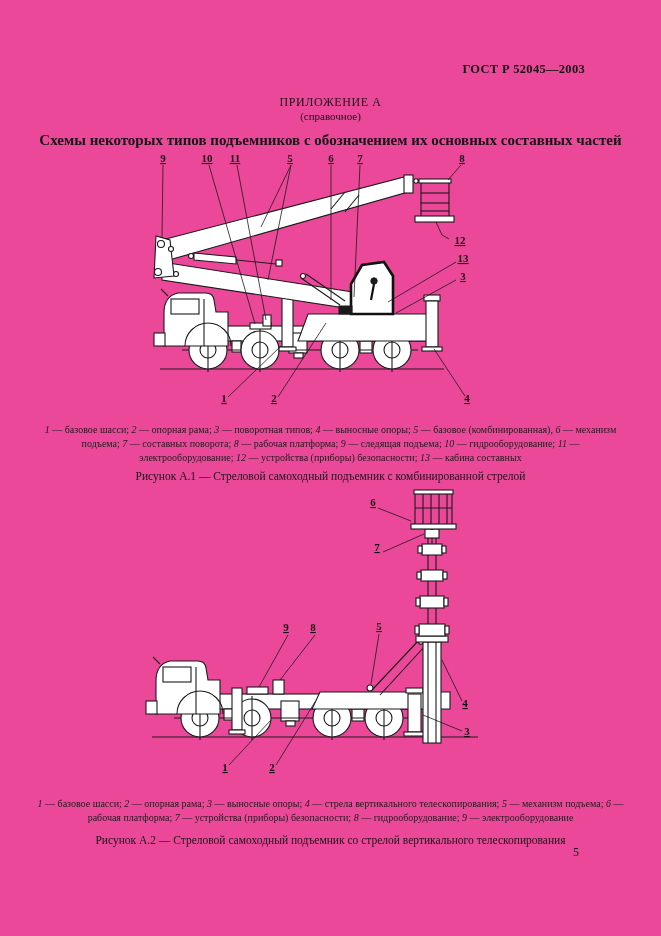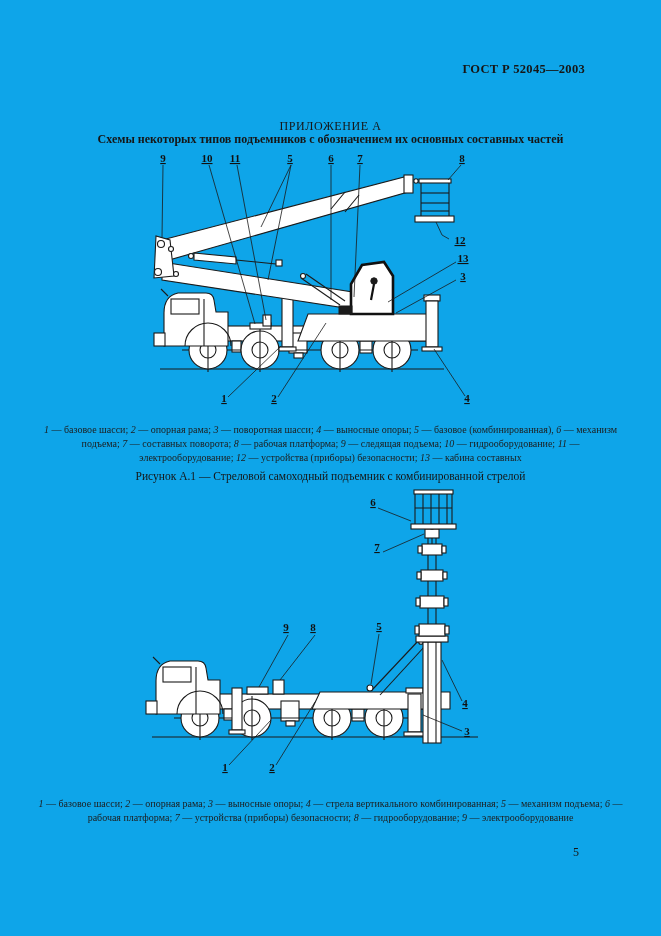--- a/index.html
+++ b/index.html
@@ -1,21 +1,21 @@
 <!DOCTYPE html>
 <html><head>
 <meta charset="utf-8">
 <style>
   html,body{margin:0;padding:0;background:#e8e8e8;}
-  .page{position:relative;width:661px;height:936px;background:#0ea5e9;overflow:hidden;
+  .page{position:relative;width:661px;height:936px;background:#ec4899;overflow:hidden;
         font-family:"Liberation Serif",serif;color:#161616;margin:0 auto;}
   .hdr{position:absolute;top:62px;right:76px;font-size:12.5px;font-weight:bold;letter-spacing:.3px;}
-  .apx{position:absolute;top:95px;left:0;width:100%;text-align:center;font-size:12px;letter-spacing:.6px;margin-top:24px;}
+  .apx{position:absolute;top:95px;left:0;width:100%;text-align:center;font-size:12px;letter-spacing:.6px;}
   .apx-sub{position:absolute;top:110px;left:0;width:100%;text-align:center;font-size:11px;}
-  .sec{position:absolute;top:132px;left:0;width:100%;text-align:center;font-size:12px;font-weight:bold;}
+  .sec{position:absolute;top:132px;left:0;width:100%;text-align:center;font-size:15px;font-weight:bold;}
   .fig{position:absolute;}
   .fig1{left:148px;top:150px;}
   .fig2{left:140px;top:488px;}
   .legend{position:absolute;text-align:center;font-size:10px;line-height:14px;color:#1d1d1d;}
   .legend1{left:40px;top:413px;width:581px;}
   .legend2{left:30px;top:787px;width:601px;}
   .legend i{font-style:italic;}
   .cap{position:absolute;left:0;width:100%;text-align:center;font-size:11.5px;}
   .cap1{top:470px;}
   .cap2{top:834px;}
@@ -29,20 +29,21 @@
   .cl{font-family:"Liberation Serif",serif;font-size:11px;font-weight:bold;fill:#111;
       text-decoration:underline;text-anchor:middle;}
 </style>
 </head>
 <body>
 
 <div class="page">
 
   <div class="hdr">ГОСТ Р 52045—2003</div>
   <div class="apx">ПРИЛОЖЕНИЕ А</div>
+  <div class="apx-sub">(справочное)</div>
   <div class="sec">Схемы некоторых типов подъемников с обозначением их основных составных частей</div>
 
   <svg class="fig fig1" width="344" height="260" viewBox="0 0 344 260">
     <defs>
       <g id="truck">
         <rect class="df" x="40" y="176" width="245" height="15"></rect>
         <rect class="df" x="141" y="183" width="18" height="20"></rect>
         <rect class="df" x="146" y="203" width="9" height="5"></rect>
         <rect class="df" x="212" y="191" width="12" height="12"></rect>
         <rect class="df" x="84" y="191" width="9" height="11"></rect>
@@ -170,21 +171,21 @@
     <text class="cl" x="315" y="112">13</text>
     <text class="cl" x="315" y="130">3</text>
     <text class="cl" x="76" y="252">1</text>
     <text class="cl" x="126" y="252">2</text>
     <text class="cl" x="319" y="252">4</text>
   </svg>
 
   <p class="legend legend1">
     <span><i>1</i> <span>— базовое шасси;</span></span>
     <span><i>2</i> <span>— опорная рама;</span></span>
-    <span><i>3</i> <span>— поворотная шасси;</span></span>
+    <span><i>3</i> <span>— поворотная типов;</span></span>
     <span><i>4</i> <span>— выносные опоры;</span></span>
     <span><i>5</i> <span>— базовое (комбинированная),</span></span>
     <span><i>6</i> <span>— механизм подъема;</span></span>
     <span><i>7</i> <span>— составных поворота;</span></span>
     <span><i>8</i> <span>— рабочая платформа;</span></span>
     <span><i>9</i> <span>— следящая подъема;</span></span>
     <span><i>10</i> <span>— гидрооборудование;</span></span>
     <span><i>11</i> <span>— электрооборудование;</span></span>
     <span><i>12</i> <span>— устройства (приборы) безопасности;</span></span>
     <span><i>13</i> <span>— кабина составных</span></span>
@@ -285,23 +286,24 @@
     <text class="cl" x="325" y="219">4</text>
     <text class="cl" x="327" y="247">3</text>
     <text class="cl" x="85" y="283">1</text>
     <text class="cl" x="132" y="283">2</text>
   </svg>
 
   <p class="legend legend2">
     <span><i>1</i> <span>— базовое шасси;</span></span>
     <span><i>2</i> <span>— опорная рама;</span></span>
     <span><i>3</i> <span>— выносные опоры;</span></span>
-    <span><i>4</i> <span>— стрела вертикального комбинированная;</span></span>
+    <span><i>4</i> <span>— стрела вертикального телескопирования;</span></span>
     <span><i>5</i> <span>— механизм подъема;</span></span>
     <span><i>6</i> <span>— рабочая платформа;</span></span>
     <span><i>7</i> <span>— устройства (приборы) безопасности;</span></span>
     <span><i>8</i> <span>— гидрооборудование;</span></span>
     <span><i>9</i> <span>— электрооборудование</span></span>
   </p>
 
+  <div class="cap cap2">Рисунок А.2 — Стреловой самоходный подъемник со стрелой вертикального телескопирования</div>
 
   <div class="pagenum">5</div>
 </div>
 
 </body></html>

